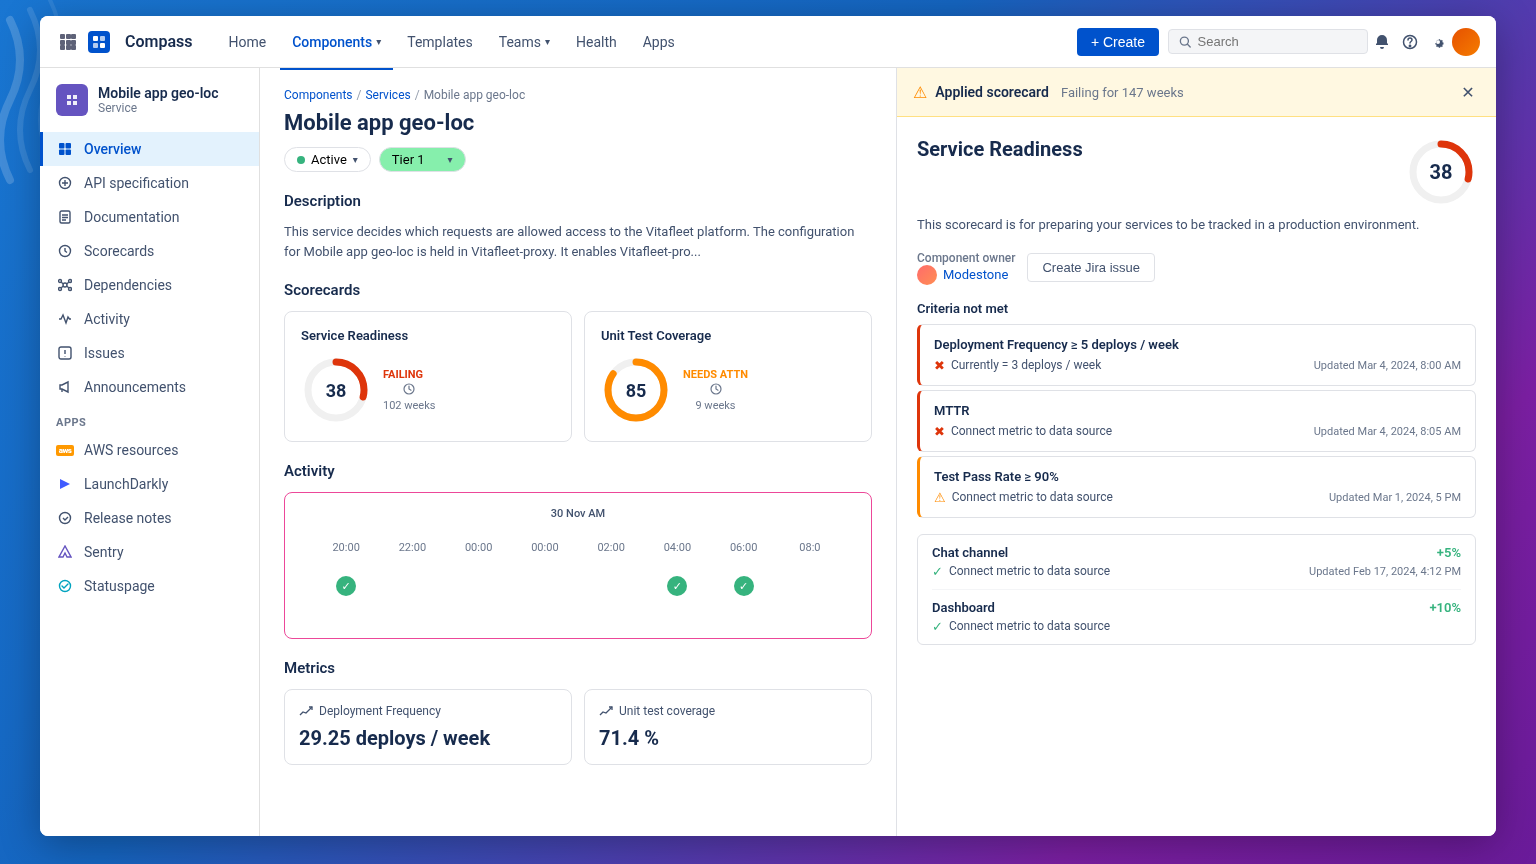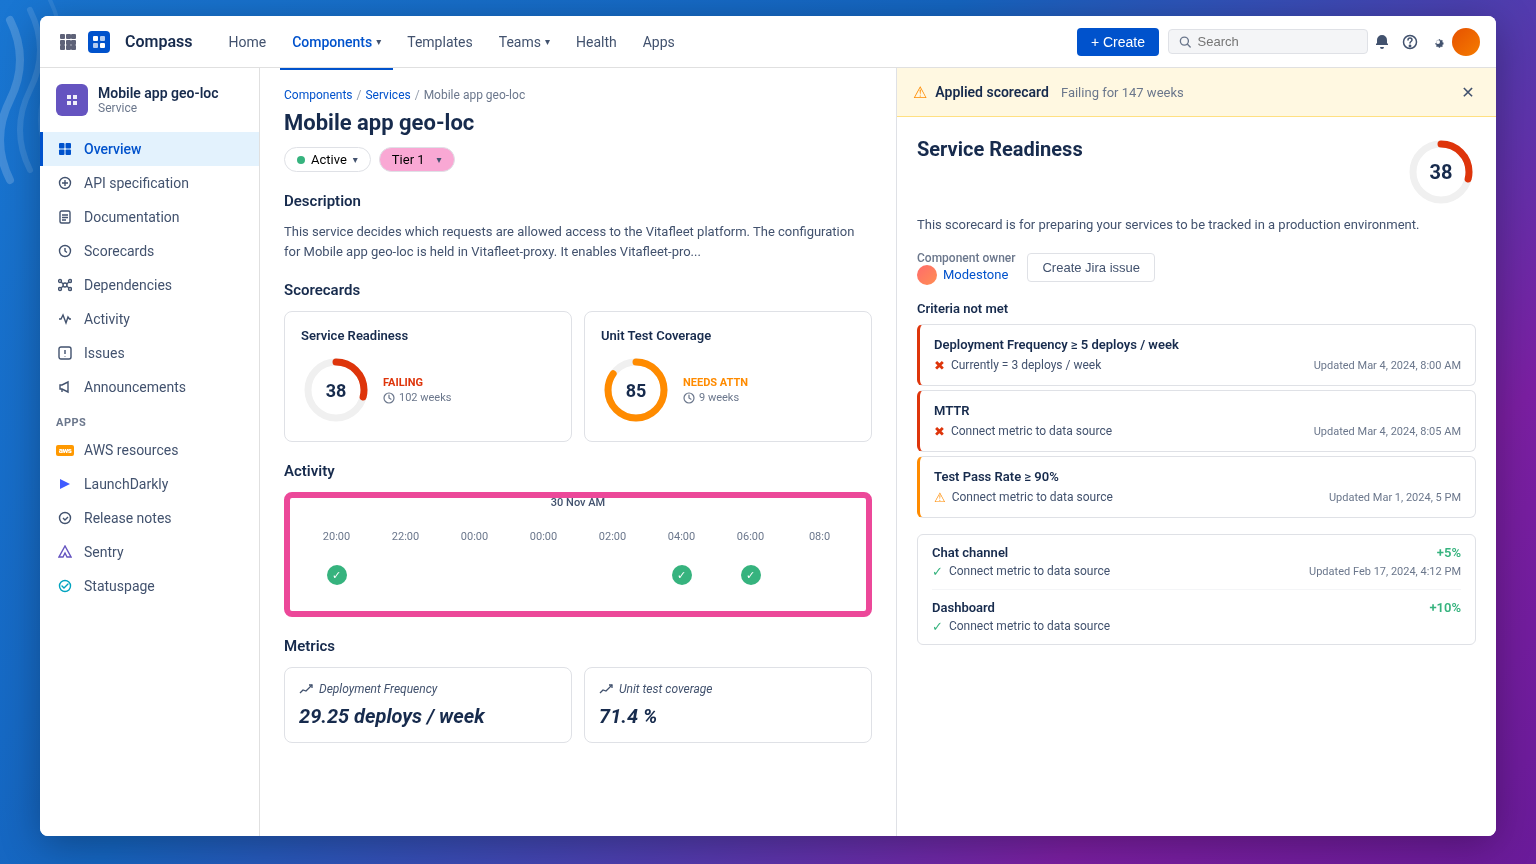--- a/index.html
+++ b/index.html
@@ -246,22 +246,22 @@
       padding: 4px 12px;
       font-size: 13px;
       cursor: pointer;
     }
     .status-dot {
       width: 8px; height: 8px;
       border-radius: 50%;
       background: #36B37E;
     }
     .tier-badge {
-      display: flex; align-items: center; gap: 12px;
-      background: #f9a8d4;
+      display: flex; align-items: center; gap: 23px;
+      background: #86efac;
       border: 1px solid #dfe1e6;
       border-radius: 20px;
       padding: 4px 12px;
       font-size: 13px;
       cursor: pointer;
     }
     .section-title {
       font-size: 15px;
       font-weight: 600;
       color: #172B4D;
@@ -304,27 +304,28 @@
       font-weight: 700;
       text-transform: uppercase;
     }
     .scorecard-status.failing { color: #DE350B; }
     .scorecard-status.needs-attn { color: #FF8B00; }
     .scorecard-weeks {
       display: flex; align-items: center; gap: 4px;
       font-size: 11px;
       color: #6B778C;
       margin-top: 2px;
+      flex-direction: column;
     }
 
     
     .activity-chart {
-      border: 6px solid #ec4899;
+      border: 1px solid #ec4899;
       border-radius: 8px;
-      padding: 12px;
+      padding: 28px;
       background: #fff;
     }
     .chart-time-labels {
       display: flex;
       gap: 0;
       font-size: 11px;
       color: #6B778C;
       margin-bottom: 8px;
       position: relative;
     }
@@ -357,21 +358,20 @@
       display: flex; align-items: center; justify-content: center;
       color: #fff;
       font-size: 11px;
     }
 
     
     .metrics-grid {
       display: flex;
       gap: 12px;
       margin-top: 4px;
-      font-style: italic;
     }
     .metric-card {
       border: 1px solid #dfe1e6;
       border-radius: 8px;
       padding: 14px;
       flex: 1;
       min-width: 180px;
     }
     .metric-card-title {
       display: flex; align-items: center; gap: 6px;

